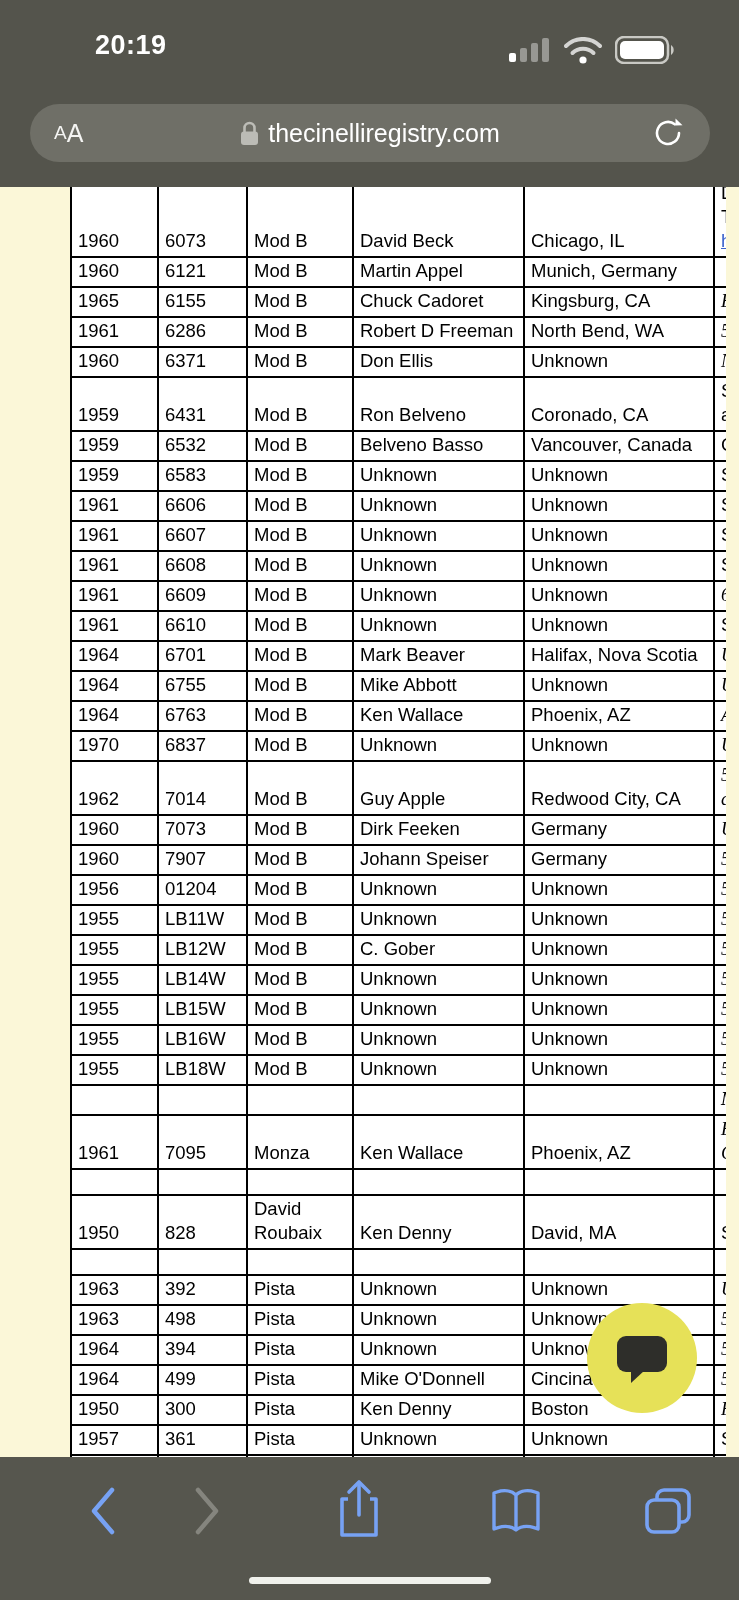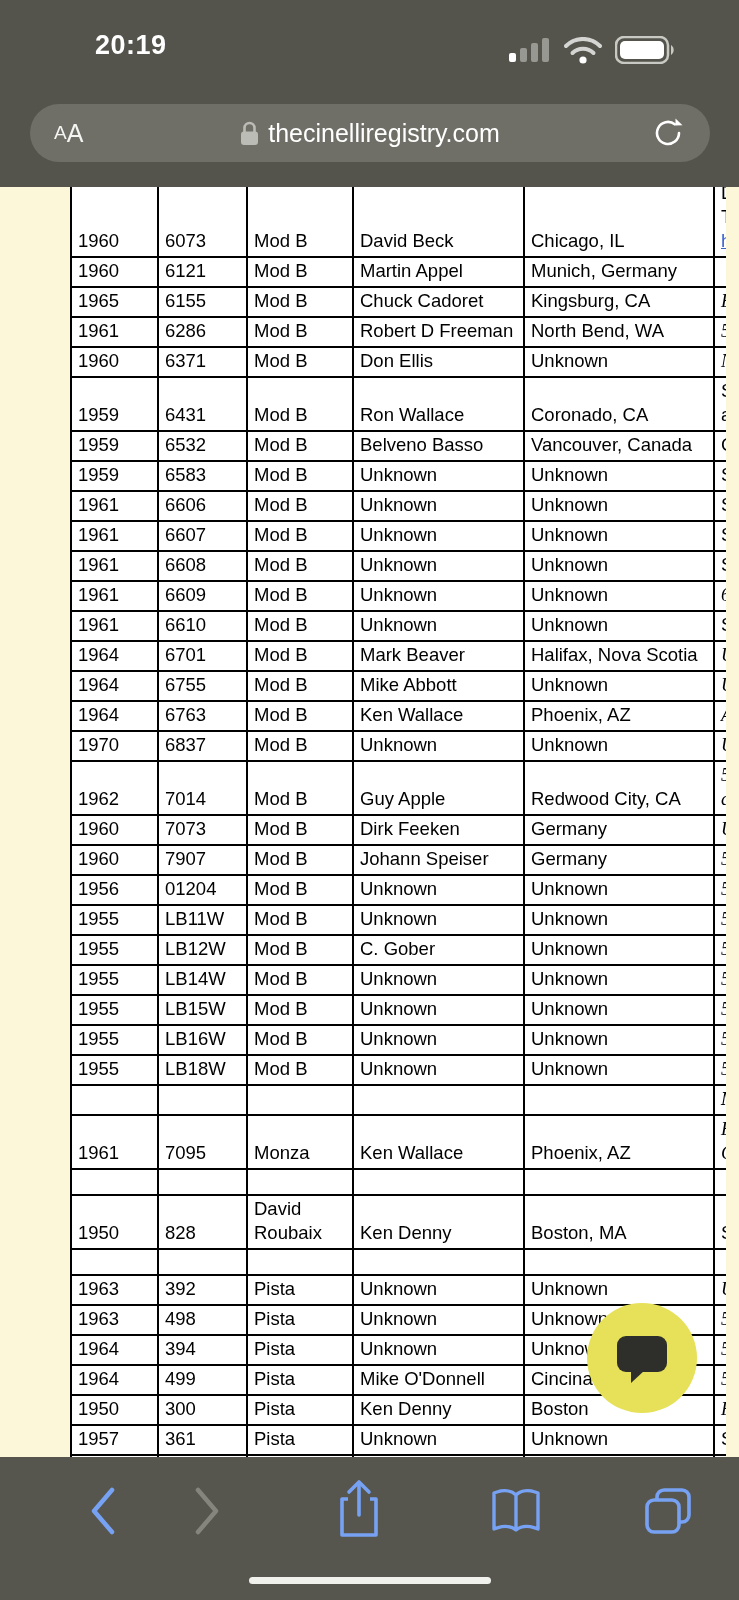--- a/index.html
+++ b/index.html
@@ -145,21 +145,21 @@
               <td>Don Ellis</td>
               <td>Unknown</td>
               <td>
                 <div class="noteline note-italic">N</div>
               </td>
             </tr>
             <tr>
               <td>1959</td>
               <td>6431</td>
               <td>Mod B</td>
-              <td>Ron Wallace</td>
+              <td>Ron Belveno</td>
               <td>Coronado, CA</td>
               <td>
                 <div class="noteline">S</div>
                 <div class="noteline">a</div>
               </td>
             </tr>
             <tr>
               <td>1959</td>
               <td>6532</td>
               <td>Mod B</td>
@@ -397,21 +397,21 @@
               <td></td>
               <td></td>
               <td></td>
               <td></td>
             </tr>
             <tr>
               <td>1950</td>
               <td>828</td>
               <td>David Roubaix</td>
               <td>Ken Denny</td>
-              <td>Boston, MA</td>
+              <td>David, MA</td>
               <td>
                 <div class="noteline">S</div>
               </td>
             </tr>
             <tr class="sep">
               <td></td>
               <td></td>
               <td></td>
               <td></td>
               <td></td>

